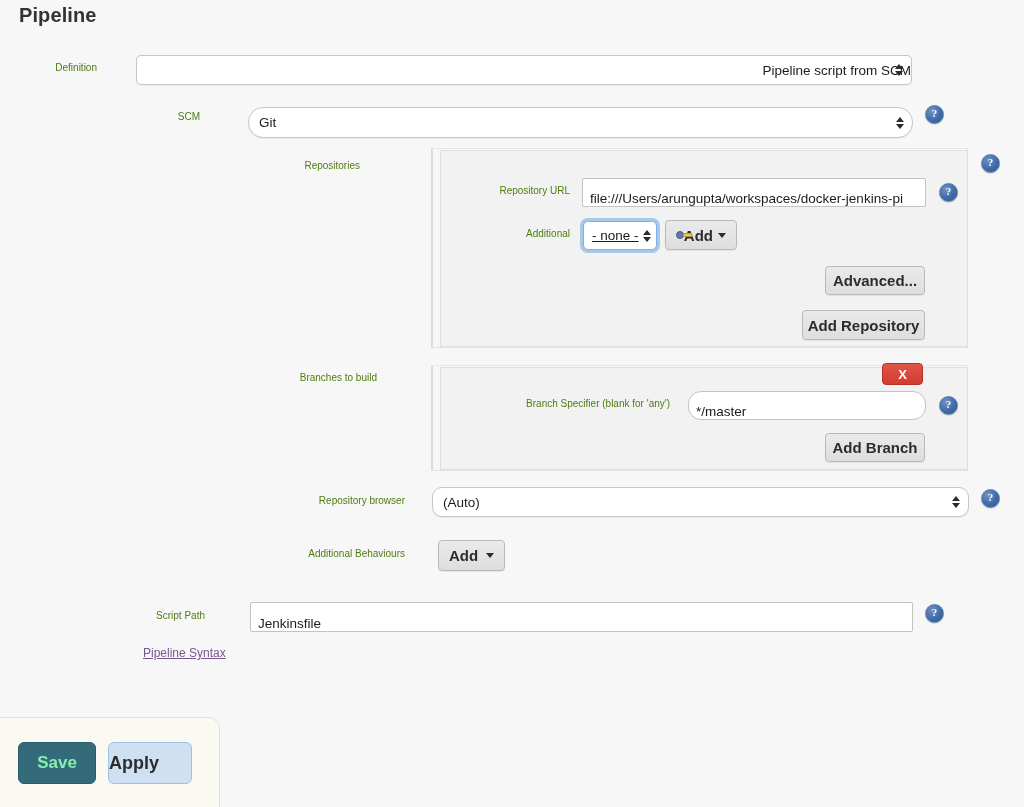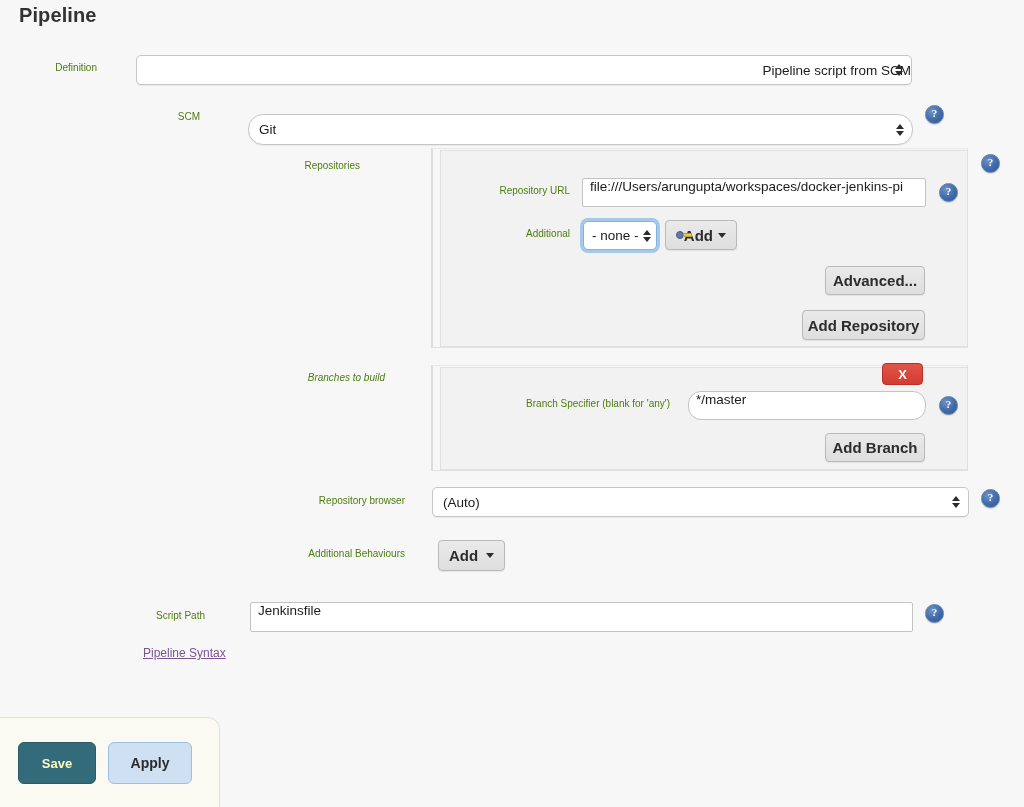--- a/index.html
+++ b/index.html
@@ -71,33 +71,34 @@
     height: 0;
     border-left: 4px solid transparent;
     border-right: 4px solid transparent;
   }
   .sel .caret i.up   { border-bottom: 5px solid #2b2b2b; }
   .sel .caret i.down { border-top: 5px solid #2b2b2b; }
 
   .sel.focused {
     border-color: #7fb2e5;
     box-shadow: 0 0 0 3px rgba(106,168,226,0.55);
+    text-decoration: underline;
   }
 
   
   .txt {
     position: absolute;
     box-sizing: border-box;
     background: #ffffff;
     border: 1px solid #c3c3c3;
     border-radius: 2px;
     font-size: 13.5px;
     color: #1b1b1b;
     display: flex;
-    align-items: flex-start;
+    align-items: flex-end;
     padding-left: 7px;
     overflow: hidden;
     white-space: nowrap;
   }
 
   
   .panel-outer {
     position: absolute;
     box-sizing: border-box;
     border-left: 2px solid #dcdcdc;
@@ -224,61 +225,60 @@
   .btn-save {
     position: absolute;
     left: 18px;
     top: 742px;
     width: 78px;
     height: 42px;
     box-sizing: border-box;
     background: #336b7a;
     border: 1px solid #2b5b68;
     border-radius: 6px;
-    color: #fef9c3;
-    font-size: 13px;
+    color: #86efac;
+    font-size: 17px;
     font-weight: bold;
     display: flex;
     align-items: center;
     justify-content: center;
   }
   .btn-apply {
     position: absolute;
     left: 108px;
     top: 742px;
     width: 84px;
     height: 42px;
     box-sizing: border-box;
     background: #cfe0f2;
     border: 1px solid #9cc0e0;
     border-radius: 6px;
     color: #2c2c2c;
-    font-size: 14px;
-    font-weight: bold;
-    display: flex;
-    align-items: center;
-    justify-content: center;
+    font-size: 18px;
+    font-weight: bold;
+    display: flex;
+    align-items: center;
   }
 </style>
 </head>
 <body>
 
 <div class="page-title">Pipeline</div>
 
 <div class="lbl" style="left:0px; top:62px; width:97px;">Definition</div>
 <div class="sel" style="left:136px; top:55px; width:776px; height:30px;justify-content:flex-end;">
   <span>Pipeline script from SCM</span>
   <span class="caret">
       <i class="up"></i>
       <i class="down"></i>
     </span>
 </div>
 
 <div class="lbl" style="left:60px; top:111px; width:140px;">SCM</div>
-<div class="sel" style="left:248px; top:114px; width:665px; height:31px;border-radius:15px;">
+<div class="sel" style="left:248px; top:107px; width:665px; height:31px;border-radius:15px;">
   <span>Git</span>
   <span class="caret">
       <i class="up"></i>
       <i class="down"></i>
     </span>
 </div>
 <div class="help" style="left:925px; top:105px;">?</div>
 
 <div class="lbl" style="left:190px; top:160px; width:170px;">Repositories</div>
 <div class="help" style="left:981px; top:154px;">?</div>
@@ -307,41 +307,41 @@
   <span class="mini-caret"></span>
 </div>
 
 <div class="btn" style="left:825px; top:266px; width:100px; height:29px;">
   <span>Advanced...</span>
 </div>
 <div class="btn" style="left:802px; top:310px; width:123px; height:30px;">
   <span>Add Repository</span>
 </div>
 
-<div class="lbl" style="left:180px; top:372px; width:205px;font-style:italic;">Branches to build</div>
+<div class="lbl" style="left:172px; top:372px; width:205px;">Branches to build</div>
 
 <div class="panel-outer" style="left:431px; top:365px; width:537px; height:106px;"></div>
 <div class="panel-inner" style="left:440px; top:367px; width:528px; height:103px;"></div>
 
 <div class="btn-x" style="left:882px; top:363px; width:41px; height:22px;">
   <span>X</span>
 </div>
 
 <div class="lbl" style="left:400px; top:398px; width:270px;">Branch Specifier (blank for 'any')</div>
 <div class="txt" style="left:688px; top:391px; width:238px; height:29px;border-radius:13px;">
   <span>*/master</span>
 </div>
 <div class="help" style="left:939px; top:396px;">?</div>
 
 <div class="btn" style="left:825px; top:433px; width:100px; height:29px;">
   <span>Add Branch</span>
 </div>
 
 <div class="lbl" style="left:190px; top:495px; width:215px;">Repository browser</div>
-<div class="sel" style="left:432px; top:487px; width:537px; height:30px;">
+<div class="sel" style="left:432px; top:487px; width:537px; height:30px;border-radius:10px;">
   <span>(Auto)</span>
   <span class="caret">
       <i class="up"></i>
       <i class="down"></i>
     </span>
 </div>
 <div class="help" style="left:981px; top:489px;">?</div>
 
 <div class="lbl" style="left:190px; top:548px; width:215px;">Additional Behaviours</div>
 <div class="btn btn-add-cred" style="left:438px; top:540px; width:67px; height:31px; gap:8px;">

